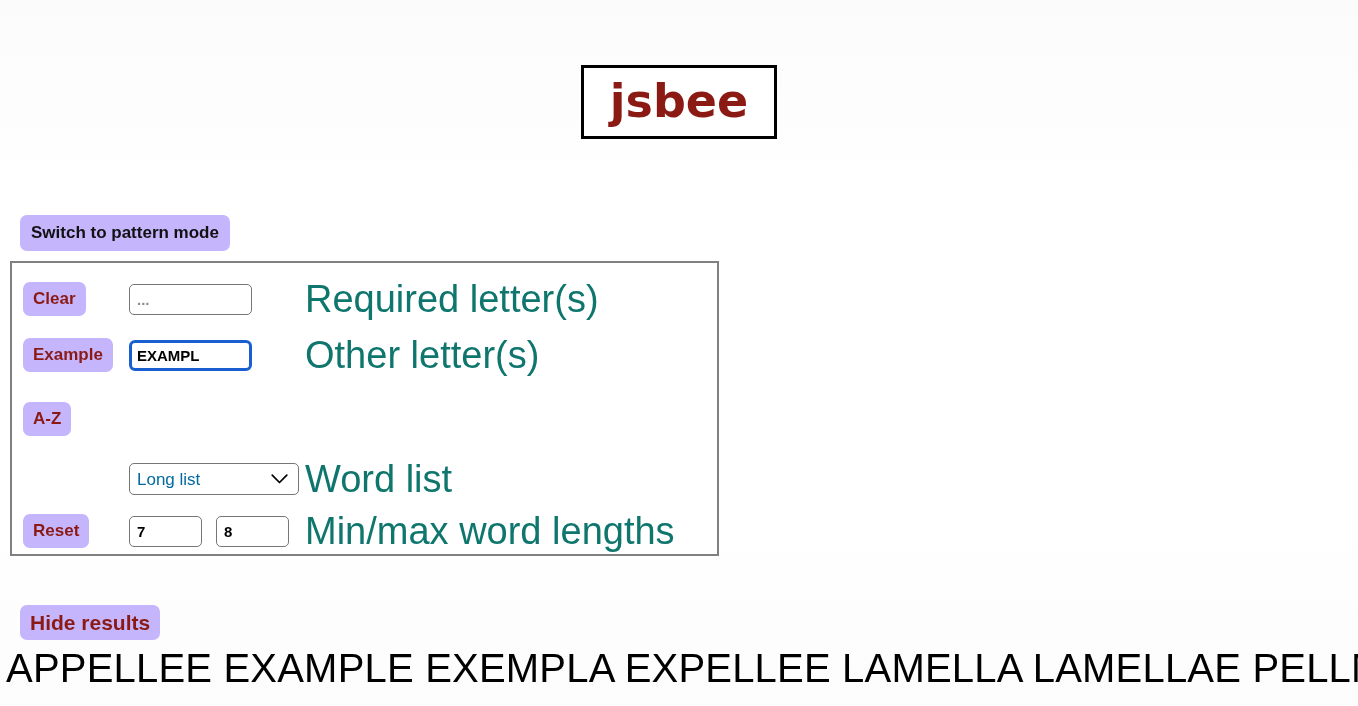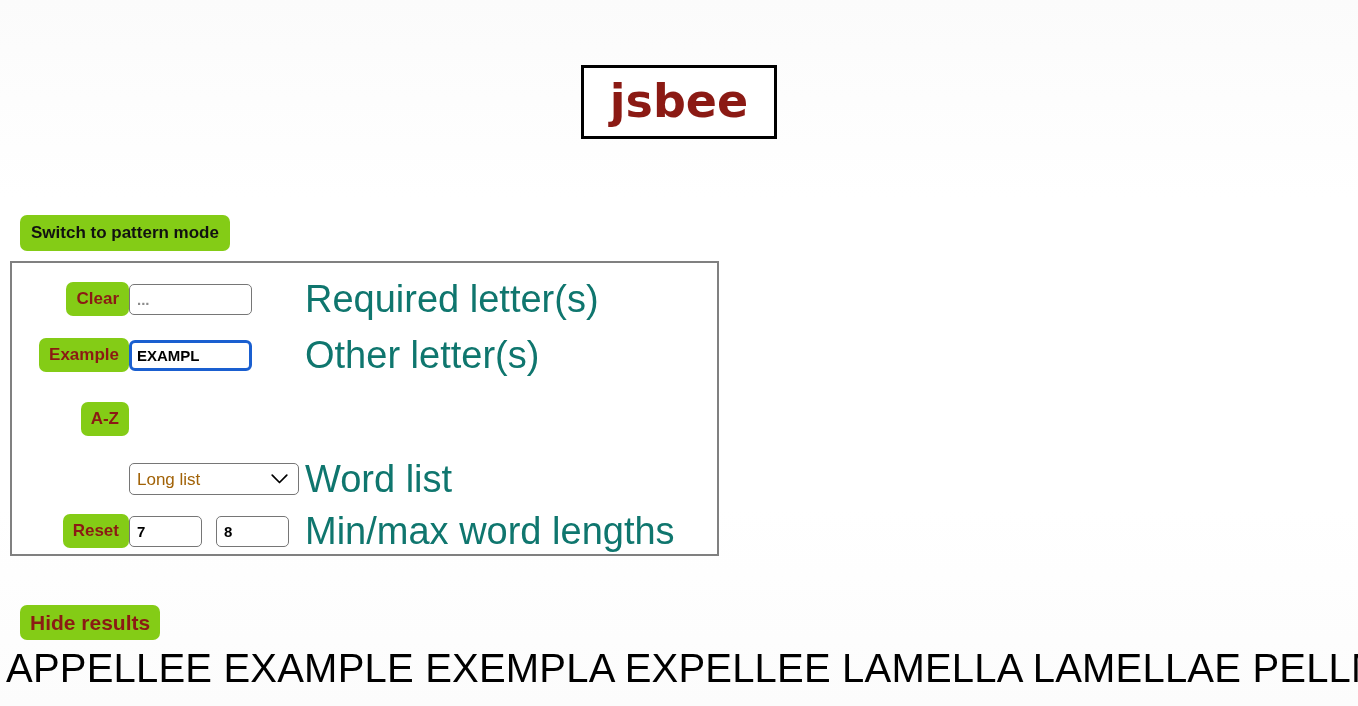--- a/index.html
+++ b/index.html
@@ -51,21 +51,21 @@
     line-height: 50px;
     letter-spacing: 0px;
     margin-top: 40px;
   }
 
   
   .btn {
     display: inline-flex;
     align-items: center;
     justify-content: center;
-    background: #84cc16;
+    background: #c4b5fd;
     border: none;
     border-radius: 7px;
     font-family: "Liberation Sans", sans-serif;
     font-weight: bold;
     color: #8b1a14;
     cursor: pointer;
     padding: 0 10px;
     box-sizing: border-box;
     white-space: nowrap;
   }
@@ -97,21 +97,20 @@
     left: 0;
     width: 100%;
     box-sizing: border-box;
   }
   .row-btn-slot {
     width: 117px;
     padding-left: 11px;
     box-sizing: border-box;
     display: flex;
     align-items: center;
-    justify-content: flex-end;
   }
   .row-field-slot {
     width: 176px;
     box-sizing: border-box;
     display: flex;
     align-items: center;
   }
   .row-label {
     font-size: 38px;
     color: #0f766e;
@@ -151,21 +150,21 @@
 
   .select-input {
     width: 170px;
     height: 32px;
     box-sizing: border-box;
     border: 1px solid #767676;
     border-radius: 5px;
     background: #ffffff;
     font-family: "Liberation Sans", sans-serif;
     font-size: 17px;
-    color: #a16207;
+    color: #0369a1;
     padding: 0 7px;
     -webkit-appearance: none;
     appearance: none;
     position: relative;
   }
   .select-wrap {
     position: relative;
     display: inline-block;
     line-height: 0;
   }

